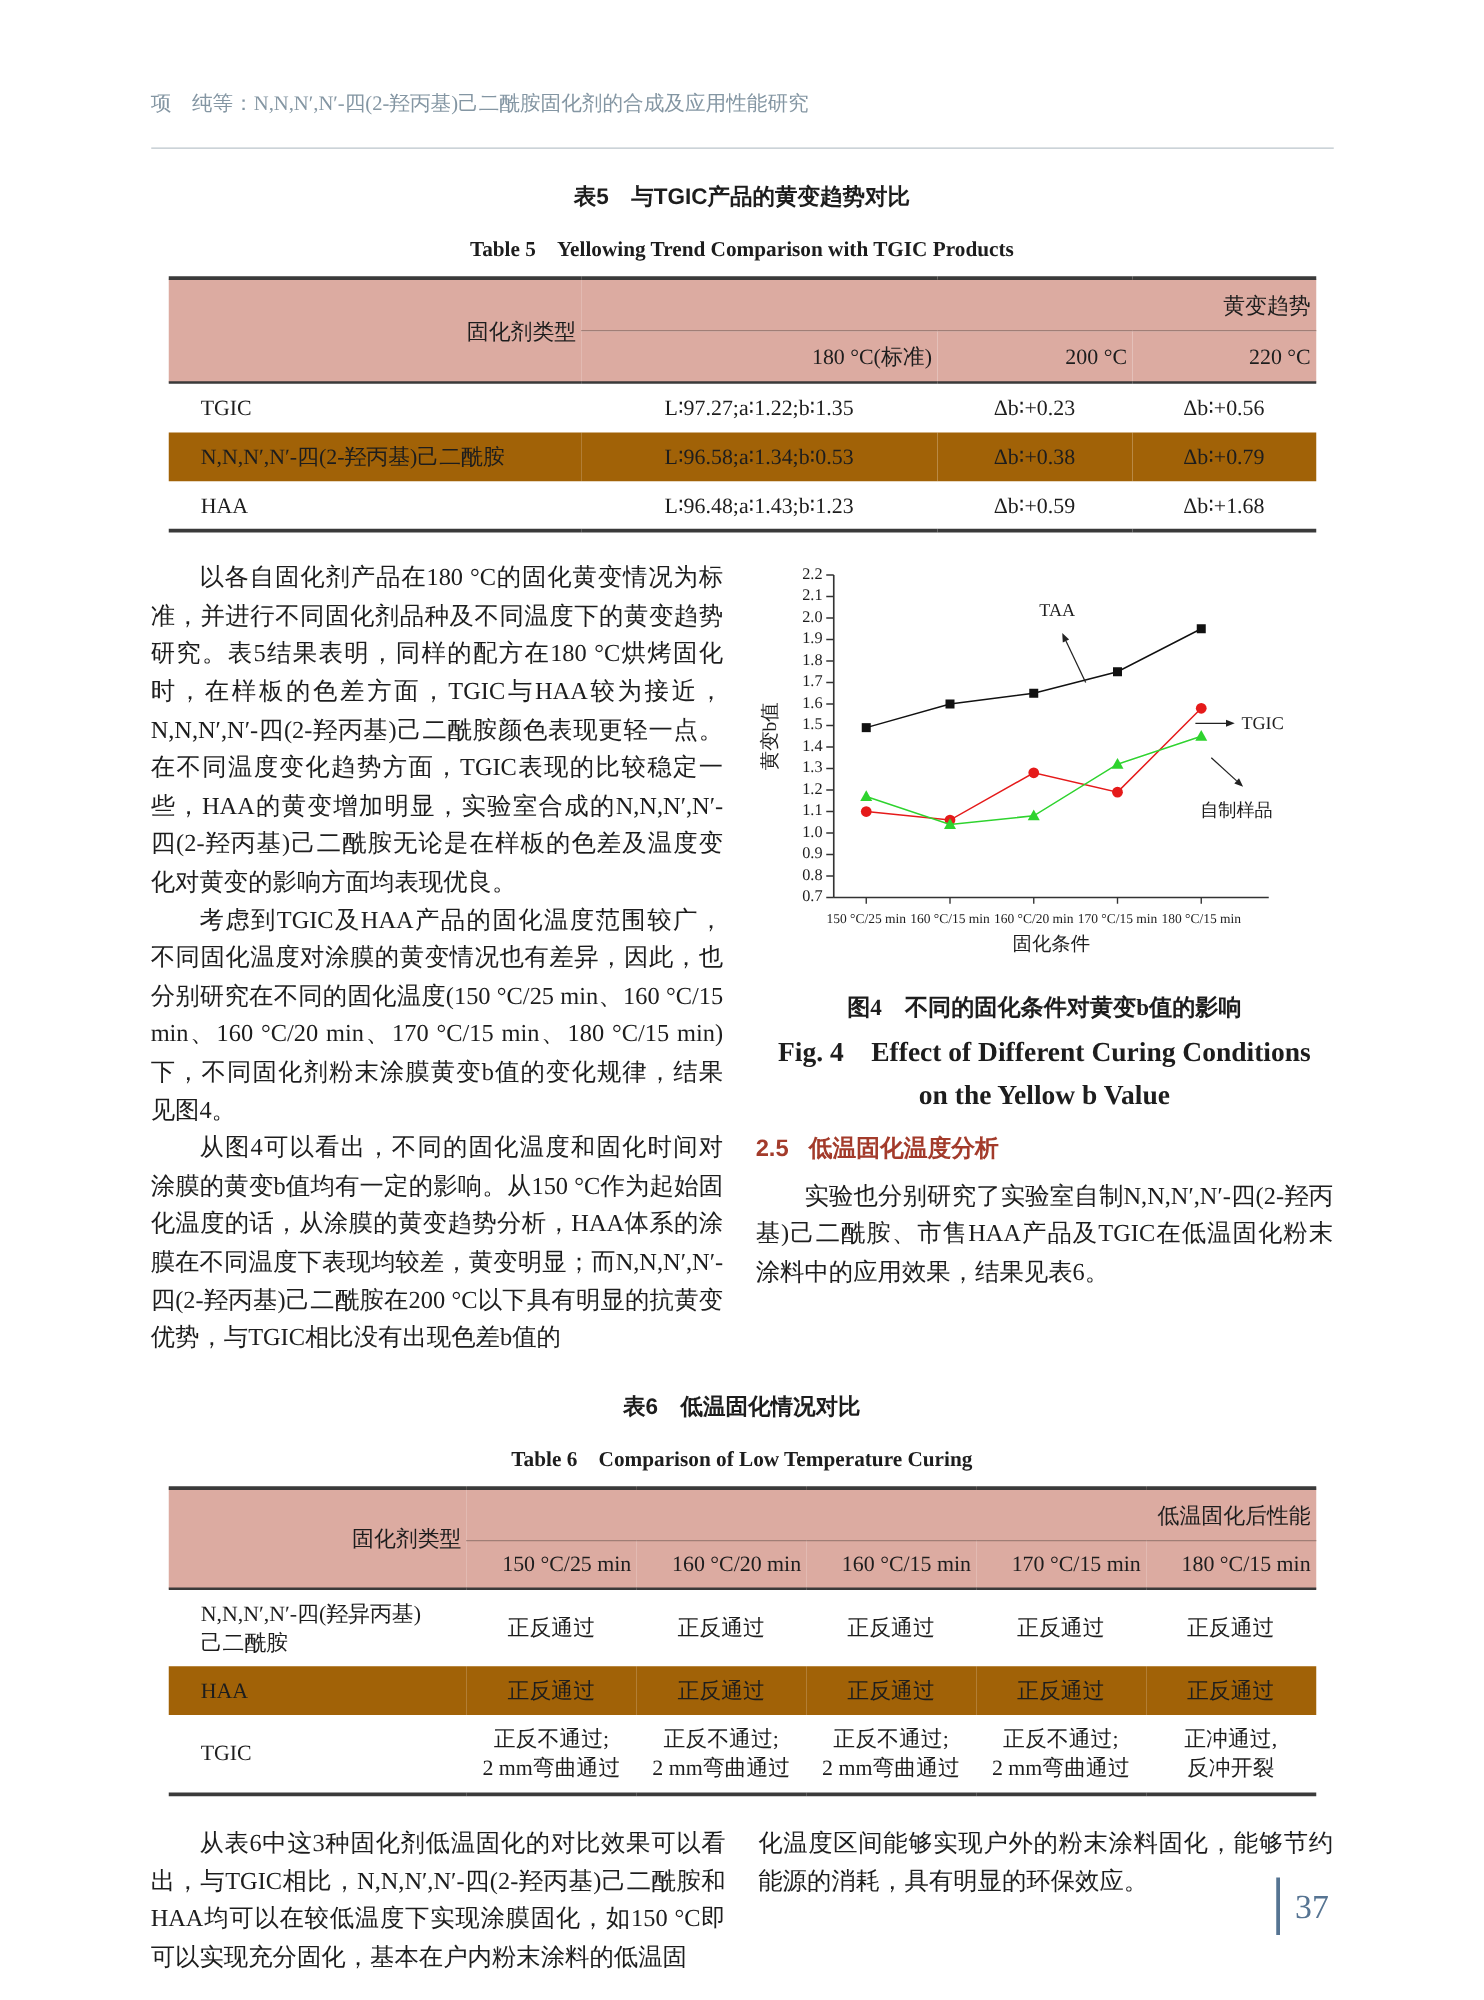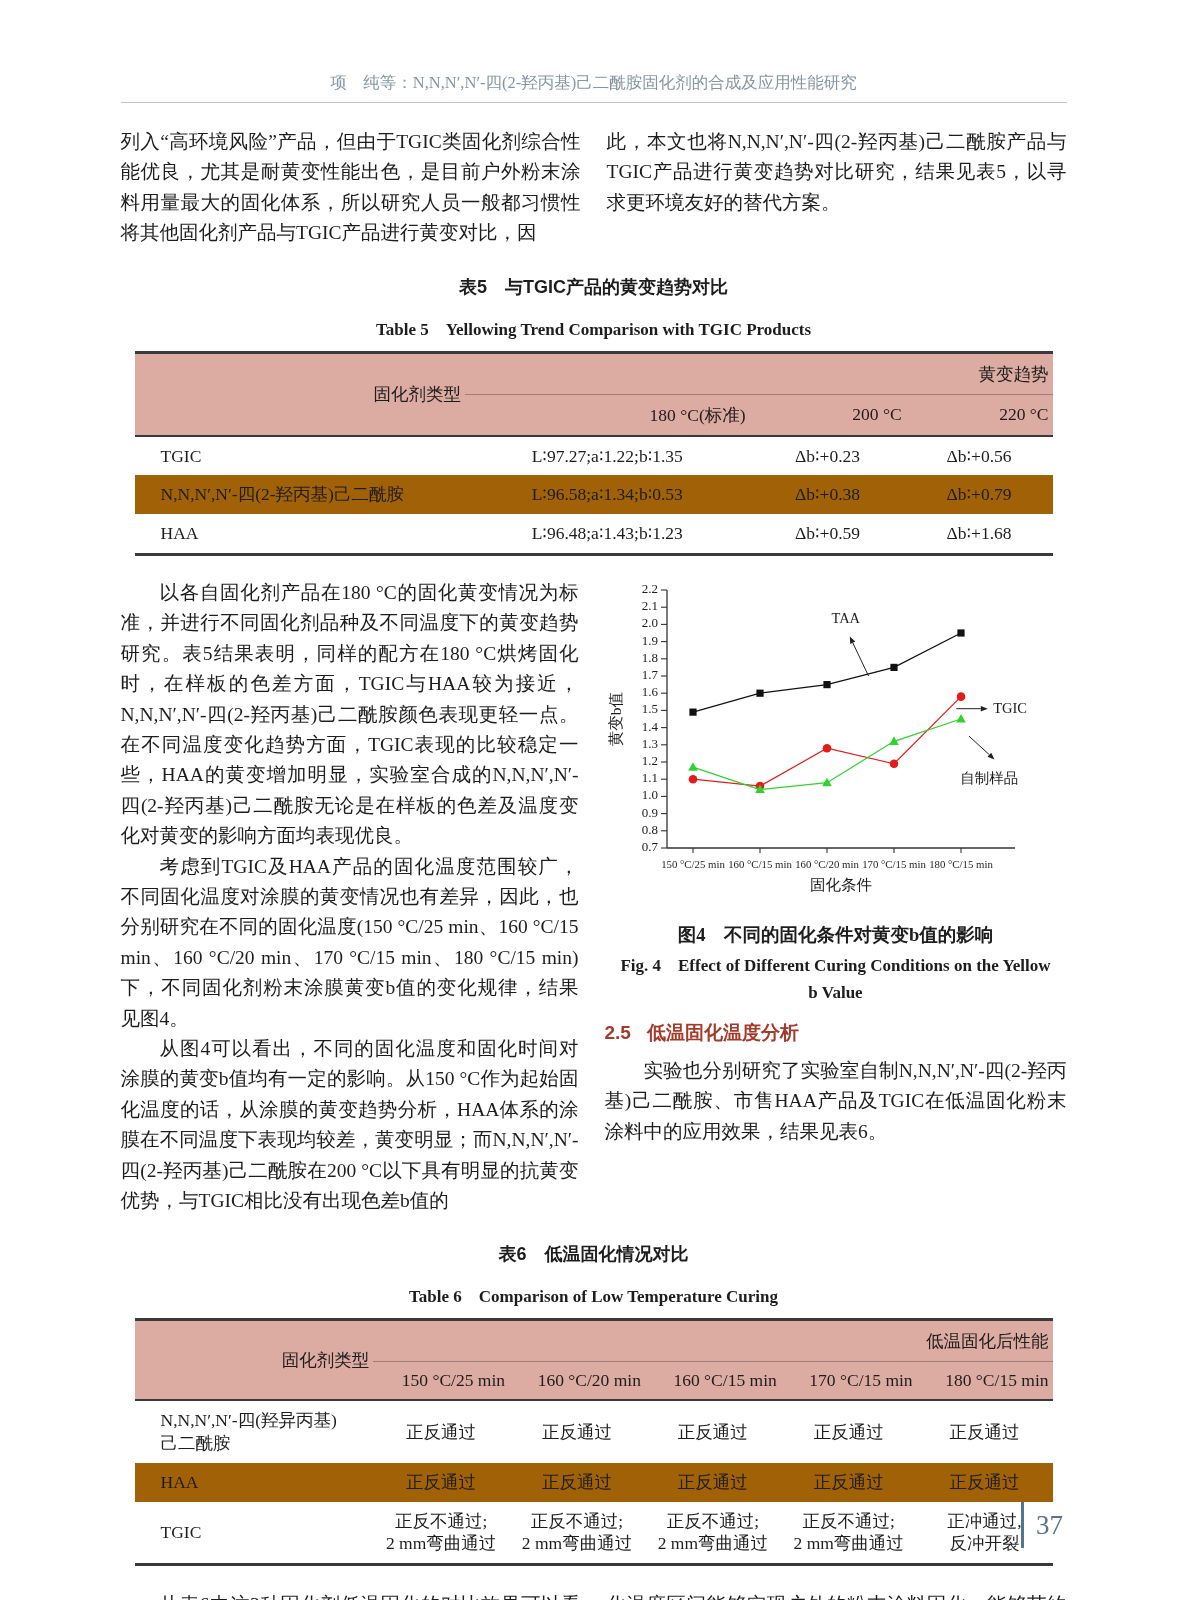--- a/index.html
+++ b/index.html
@@ -3,22 +3,22 @@
 <meta charset="utf-8">
 <style>
   html,body{margin:0;padding:0;}
   body{
     width:1187px;height:1600px;position:relative;background:#ffffff;
     font-family:"Liberation Serif","DejaVu Serif",serif;color:#1d1d1d;
     overflow:hidden;
   }
   .content{width:946px;margin:0 auto;padding-top:72px;}
   .header{
-    text-align:center;color:#8496a3;font-size:16.5px;
-    padding-bottom:8px;border-bottom:1.5px solid #bcc5cb;
+    text-align:left;color:#8496a3;font-size:16.5px;
+    padding-bottom:24px;border-bottom:1.5px solid #bcc5cb;
   }
   .two-col{display:flex;gap:26px;}
   .col{width:460px;font-size:19.5px;line-height:1.56;text-align:justify;}
   .top-cols{margin-top:24px;}
   p{margin:0;}
   .indent{text-indent:2em;}
   .tt-zh{text-align:center;font-weight:bold;font-size:18px;margin-top:26px;
          font-family:"Liberation Sans","DejaVu Sans",sans-serif;}
   .tt-en{text-align:center;font-weight:bold;font-size:17px;margin:19px 0 10px;}
   table.tbl{width:918px;margin:0 auto;border-collapse:collapse;
@@ -26,21 +26,21 @@
   table.tbl thead{border-bottom:2px solid #3a3a3a;}
   table.tbl thead th{background:#dcaba1;font-weight:normal;padding:8px 4px;text-align:right;}
   table.tbl thead th.grp{border-bottom:1px solid #a07e76;}
   table.tbl td{padding:8px 4px;text-align:center;white-space:pre-line;line-height:1.3;}
   table.tbl td.rname{text-align:left;padding-left:26px;}
   table.tbl tr.hl{background:#a16207;}
   .mid-cols{margin-top:22px;}
   .figwrap{width:462px;}
   .figcap-zh{text-align:center;font-weight:bold;font-size:18.5px;margin-top:8px;
      font-family:Liberation Serif, serif;}
-  .figcap-en{text-align:center;font-weight:bold;font-size:17px;margin:3px 10px 12px;}
+  .figcap-en{text-align:center;font-weight:bold;font-size:22px;margin:3px 10px 12px;}
   .sec{font-family:"Liberation Sans","DejaVu Sans",sans-serif;color:#a33b2b;
      font-weight:bold;font-size:19px;margin:8px 0;}
   .sec .num{margin-right:16px;}
   .bot-cols{margin-top:24px;}
   .footer{position:absolute;right:124px;bottom:52px;display:flex;align-items:center;gap:12px;}
   .f-left{text-align:right;color:#567492;}
   .f-zh{font-weight:bold;font-size:21px;letter-spacing:2px;
      font-family:"Liberation Sans","DejaVu Sans",sans-serif;}
   .f-en{font-size:12.5px;margin-top:2px;}
   .f-bar{width:3.5px;height:46px;background:#567492;}
@@ -49,28 +49,20 @@
 </style>
 </head>
 <body>
 
 <div class="content">
 
   <div class="header">
     <span>项　纯等：N,N,N′,N′-四(2-羟丙基)己二酰胺固化剂的合成及应用性能研究</span>
   </div>
 
-  <div class="two-col top-cols">
-    <div class="col">
-      <p>列入“高环境风险”产品，但由于TGIC类固化剂综合性能优良，尤其是耐黄变性能出色，是目前户外粉末涂料用量最大的固化体系，所以研究人员一般都习惯性将其他固化剂产品与TGIC产品进行黄变对比，因</p>
-    </div>
-    <div class="col">
-      <p>此，本文也将N,N,N′,N′-四(2-羟丙基)己二酰胺产品与TGIC产品进行黄变趋势对比研究，结果见表5，以寻求更环境友好的替代方案。</p>
-    </div>
-  </div>
 
   <div class="tt-zh">表5　与TGIC产品的黄变趋势对比</div>
   <div class="tt-en">Table 5　Yellowing Trend Comparison with TGIC Products</div>
 
   <table class="tbl">
     <colgroup>
       <col style="width:36%">
         <col style="width:31%">
         <col style="width:17%">
         <col style="width:16%">

